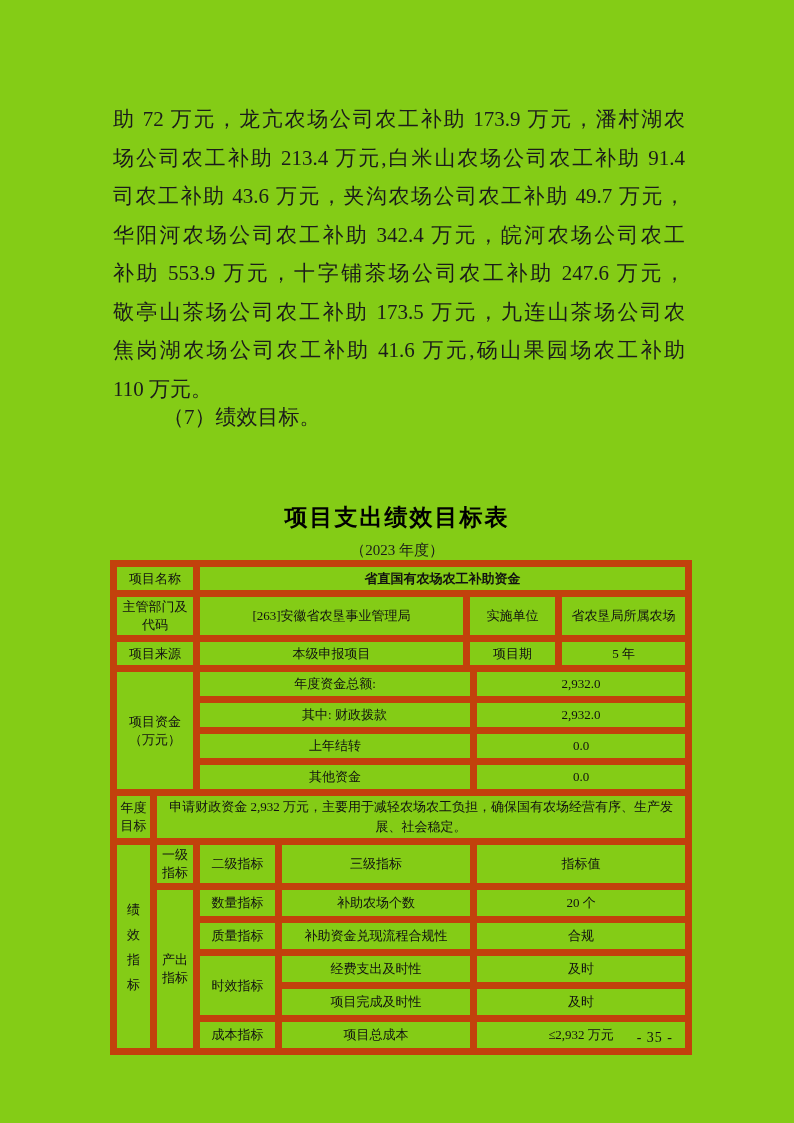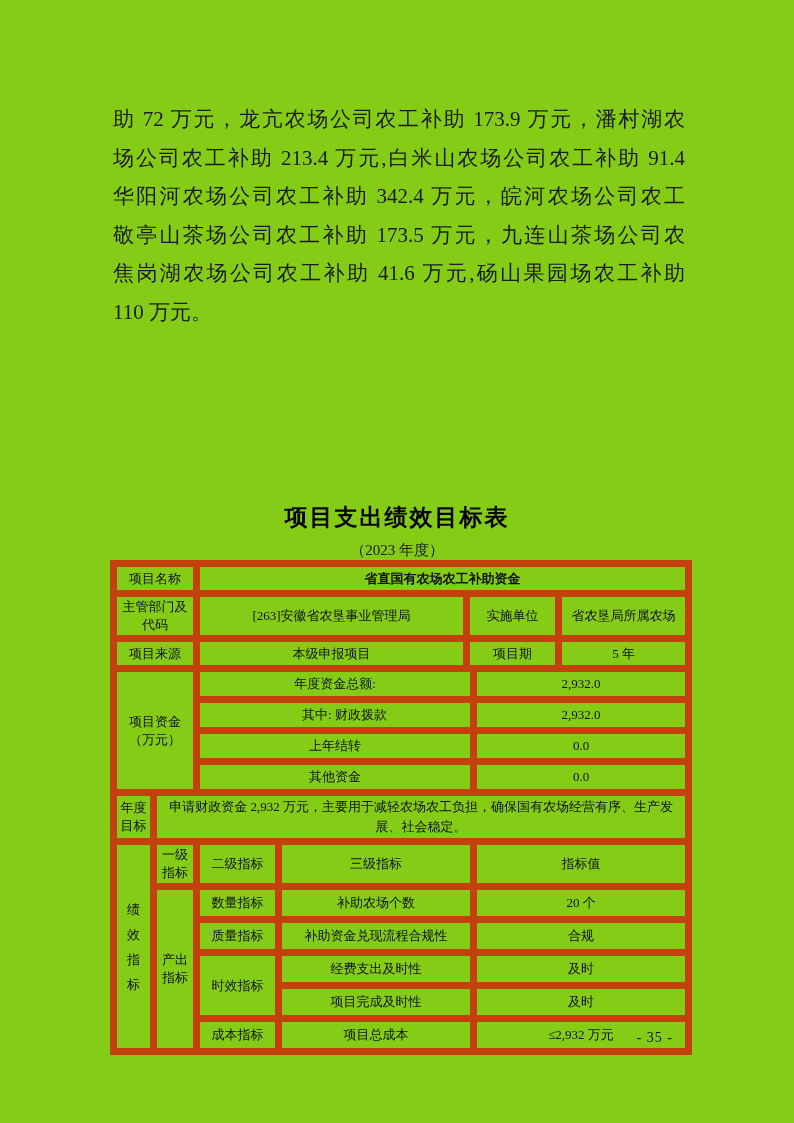--- a/index.html
+++ b/index.html
@@ -70,24 +70,27 @@
   }
 </style>
 </head>
 <body>
 
 <div class="page">
 
   <div class="body-text">
     <div class="pline">助 72 万元，龙亢农场公司农工补助 173.9 万元，潘村湖农</div>
     <div class="pline">场公司农工补助 213.4 万元,白米山农场公司农工补助 91.4</div>
+    <div class="pline">司农工补助 43.6 万元，夹沟农场公司农工补助 49.7 万元，</div>
     <div class="pline">华阳河农场公司农工补助 342.4 万元，皖河农场公司农工</div>
+    <div class="pline">补助 553.9 万元，十字铺茶场公司农工补助 247.6 万元，</div>
     <div class="pline">敬亭山茶场公司农工补助 173.5 万元，九连山茶场公司农</div>
     <div class="pline">焦岗湖农场公司农工补助 41.6 万元,砀山果园场农工补助</div>
     <div class="pline noj">110 万元。</div>
+    <div class="pline noj heading-line">（7）绩效目标。</div>
   </div>
 
   <div class="tbl-title">项目支出绩效目标表</div>
   <div class="tbl-subtitle">（2023 年度）</div>
 
   <table class="perf">
     <colgroup>
       <col style="width:40px">
         <col style="width:43px">
         <col style="width:82px">

